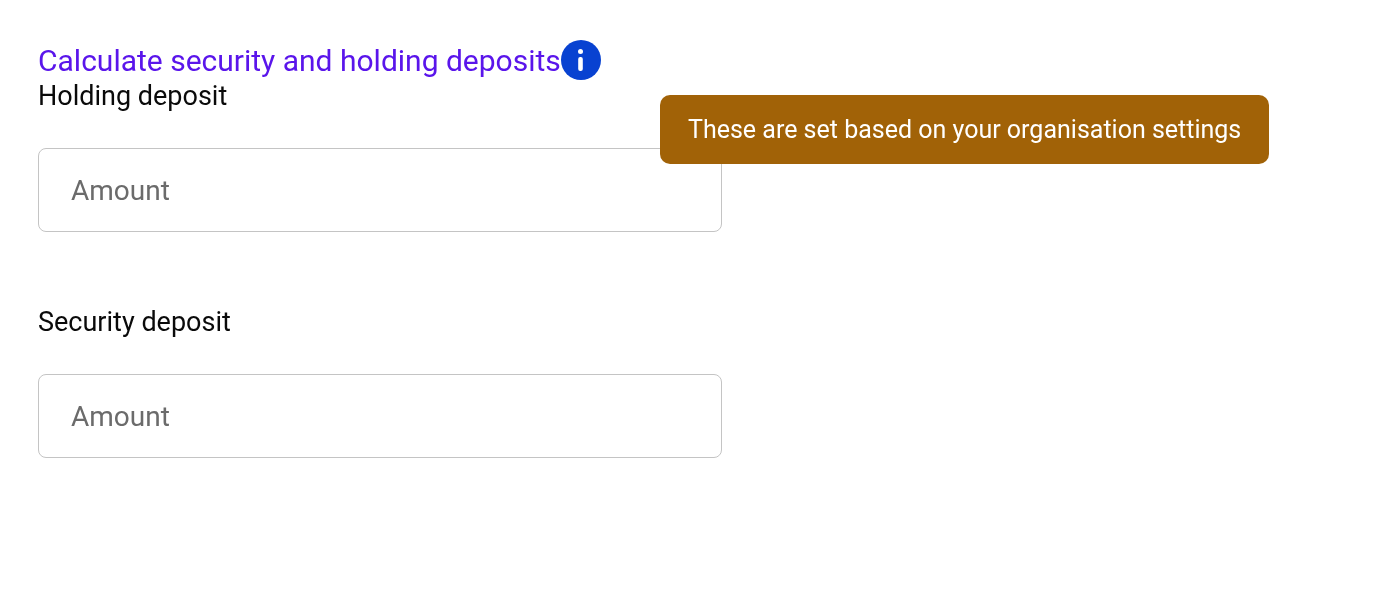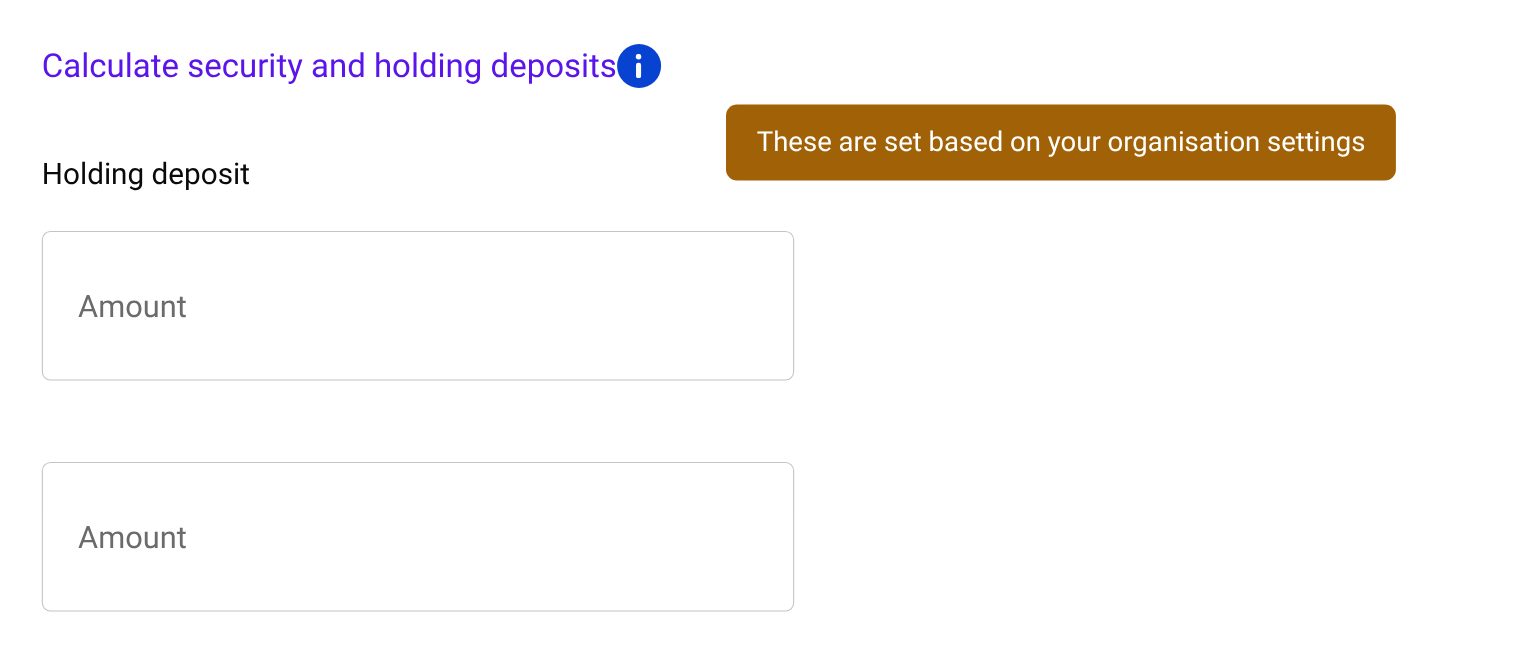--- a/index.html
+++ b/index.html
@@ -46,34 +46,33 @@
       top: 95px;
       left: 660px;
       background: #a16207;
       color: #fff;
       font-size: 25px;
       padding: 20px 28px;
       border-radius: 10px;
       white-space: nowrap;
     }
     .field-group {
-      margin-top: 62px;
     }
     .field-group.second {
       margin-top: 74px;
     }
     .field-label {
       font-size: 27px;
       color: #0a0a0a;
       font-weight: 400;
       margin-bottom: 36px;
     }
     .text-input {
       width: 684px;
-      height: 136px;
+      height: 84px;
       border: 1.5px solid #c4c4c4;
       border-radius: 8px;
       font-size: 28px;
       color: #333;
       padding: 0 32px;
       outline: none;
       font-family: inherit;
     }
     .text-input::placeholder {
       color: #6b6b6b;
@@ -95,14 +94,15 @@
 <div class="tooltip">
   <span>These are set based on your organisation settings</span>
 </div>
 
 <div class="field-group">
   <div class="field-label">Holding deposit</div>
   <input type="text" class="text-input" placeholder="Amount" style="">
 </div>
 
 <div class="field-group second">
+  <div class="field-label">Security deposit</div>
   <input type="text" class="text-input" placeholder="Amount" style="">
 </div>
 
 </body></html>

